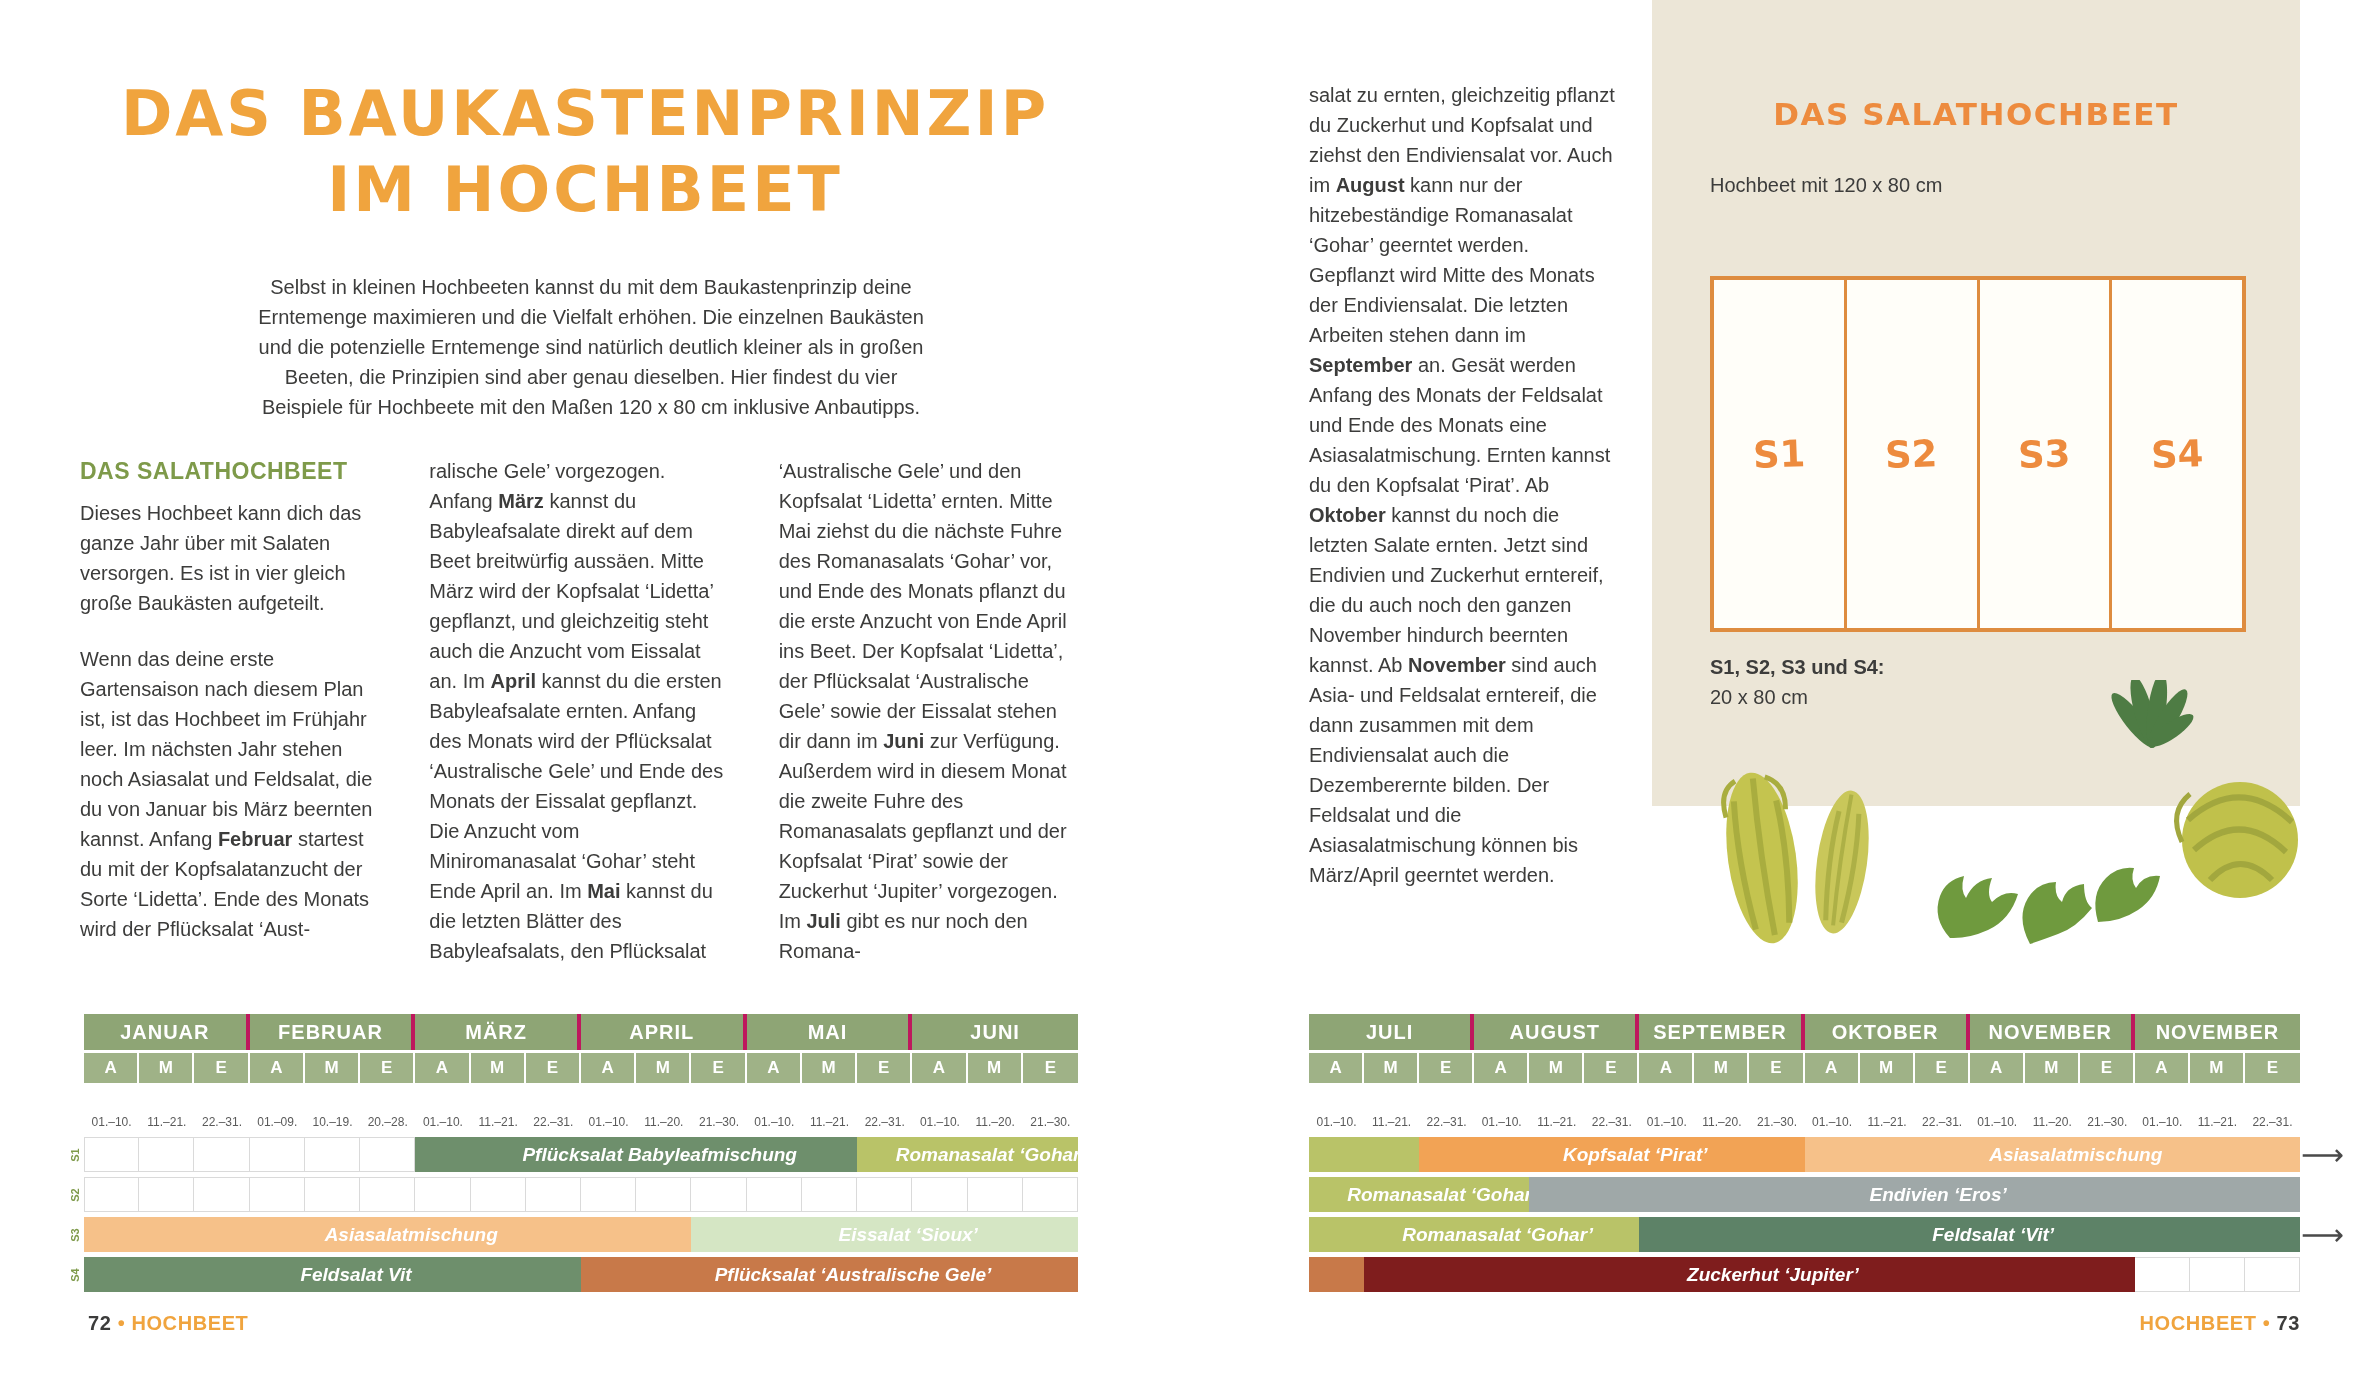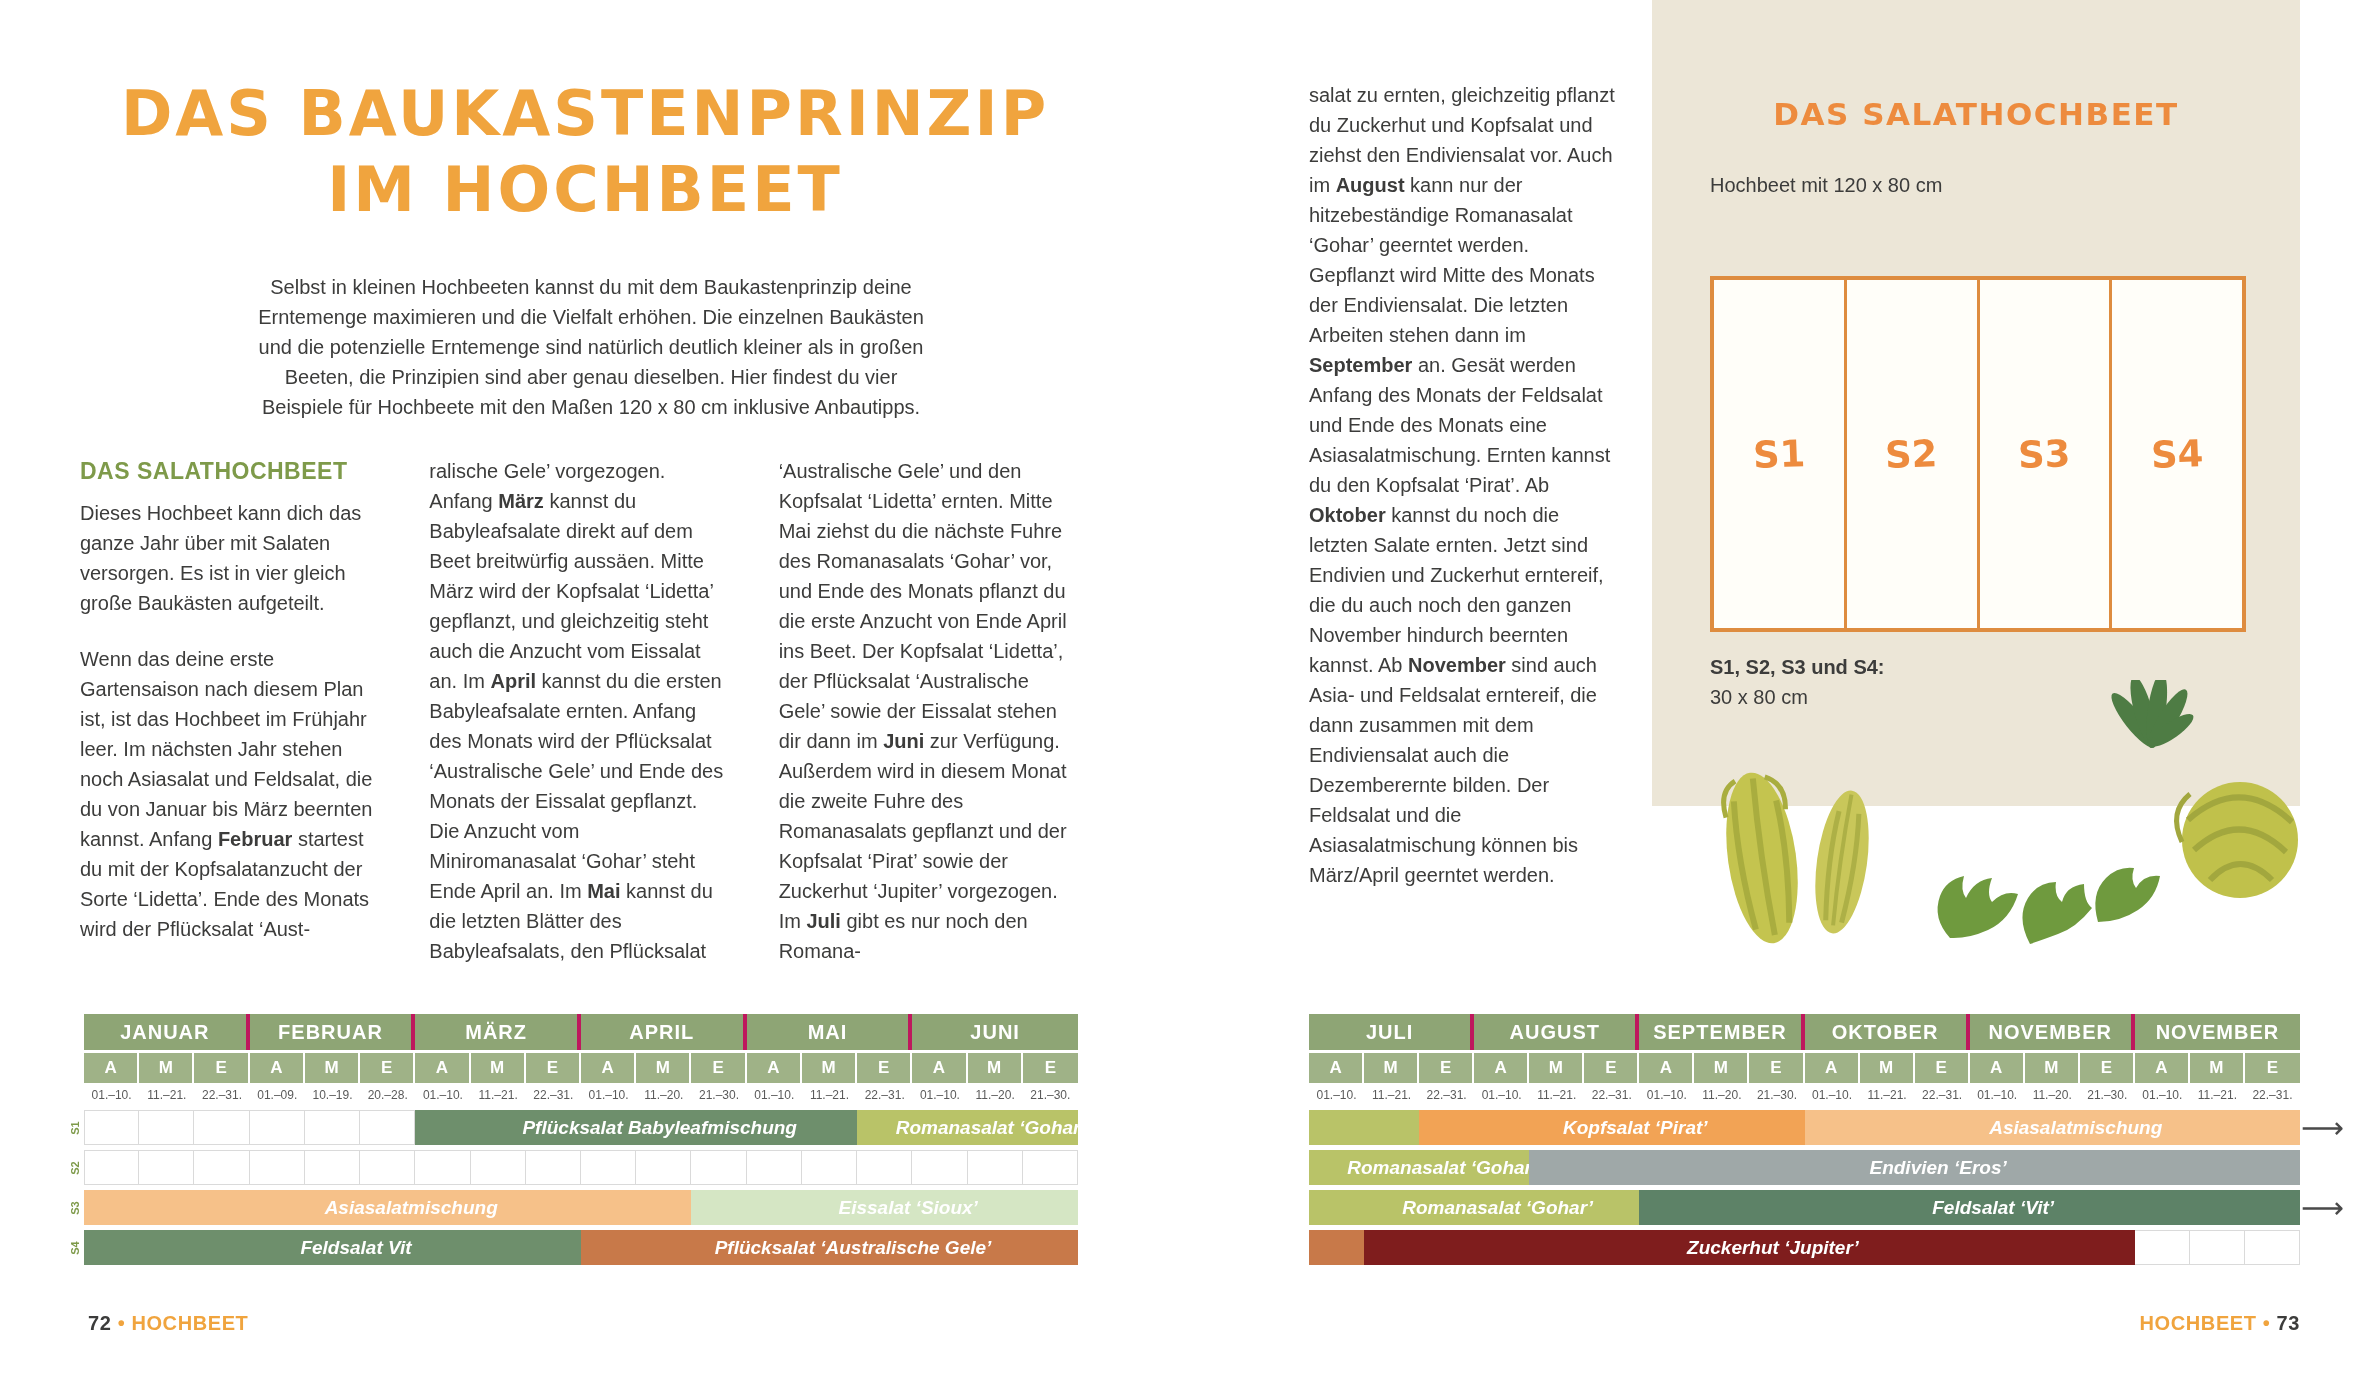--- a/index.html
+++ b/index.html
@@ -73,21 +73,21 @@
     font-weight:bold; font-size:20px; letter-spacing:1px;
     display:flex; align-items:center; justify-content:center;
   }
   .gc-month:not(:last-child) { border-right:4px solid #be185d; }
   .gc-ame { height:30px; }
   .gc-amecell {
     background:var(--sage-light, #9FB287); color:#fff; font-weight:bold; font-size:17px;
     display:flex; align-items:center; justify-content:center;
   }
   .gc-amecell:not(:last-child) { border-right:2px solid #fff; }
-  .gc-dates { height:24px; margin-bottom:3px; }
+  .gc-dates { height:24px; margin-bottom:3px;margin-top:27px; }
   .gc-datecell {
     font-size:12px; color:#5a5a5a; display:flex; align-items:center; justify-content:center;
     white-space:nowrap;
   }
   .gc-bar { height:35px; margin-bottom:5px; }
   .gc-cell { grid-row:1; border-top:1px solid #DADADA; border-bottom:1px solid #DADADA; border-right:1px solid #DADADA; }
   .gc-cell-first { border-left:1px solid #DADADA; }
   .gc-seg {
     grid-row:1; z-index:1; display:flex; align-items:center; justify-content:center;
     color:#fff; font-size:19px; font-weight:bold; font-style:italic; white-space:nowrap; overflow:hidden;padding-left:47px;
@@ -293,21 +293,21 @@
           </div>
         <div class="dcell">
             <span>S3</span>
           </div>
         <div class="dcell">
             <span>S4</span>
           </div>
       </div>
       <div class="dcaption">
         <b>S1, S2, S3 und S4:</b><br>
-        <span>30 x 80 cm</span>
+        <span>20 x 80 cm</span>
       </div>
     </aside>
 
     <svg class="veggies" width="610" height="300" viewBox="0 0 610 300">
       <g transform="translate(62,178) rotate(-8)">
         <ellipse rx="34" ry="86" fill="#C4C44F"></ellipse>
         <path d="M-20,-60 Q-25,0 -16,70" stroke="#A9AD3F" stroke-width="6" fill="none"></path>
         <path d="M2,-80 Q-2,0 2,78" stroke="#A9AD3F" stroke-width="6" fill="none"></path>
         <path d="M22,-55 Q27,0 18,68" stroke="#A9AD3F" stroke-width="6" fill="none"></path>
         <path d="M-30,-45 Q-34,-72 -16,-80 M30,-45 Q34,-70 14,-80" stroke="#A9AD3F" stroke-width="5" fill="none"></path>

